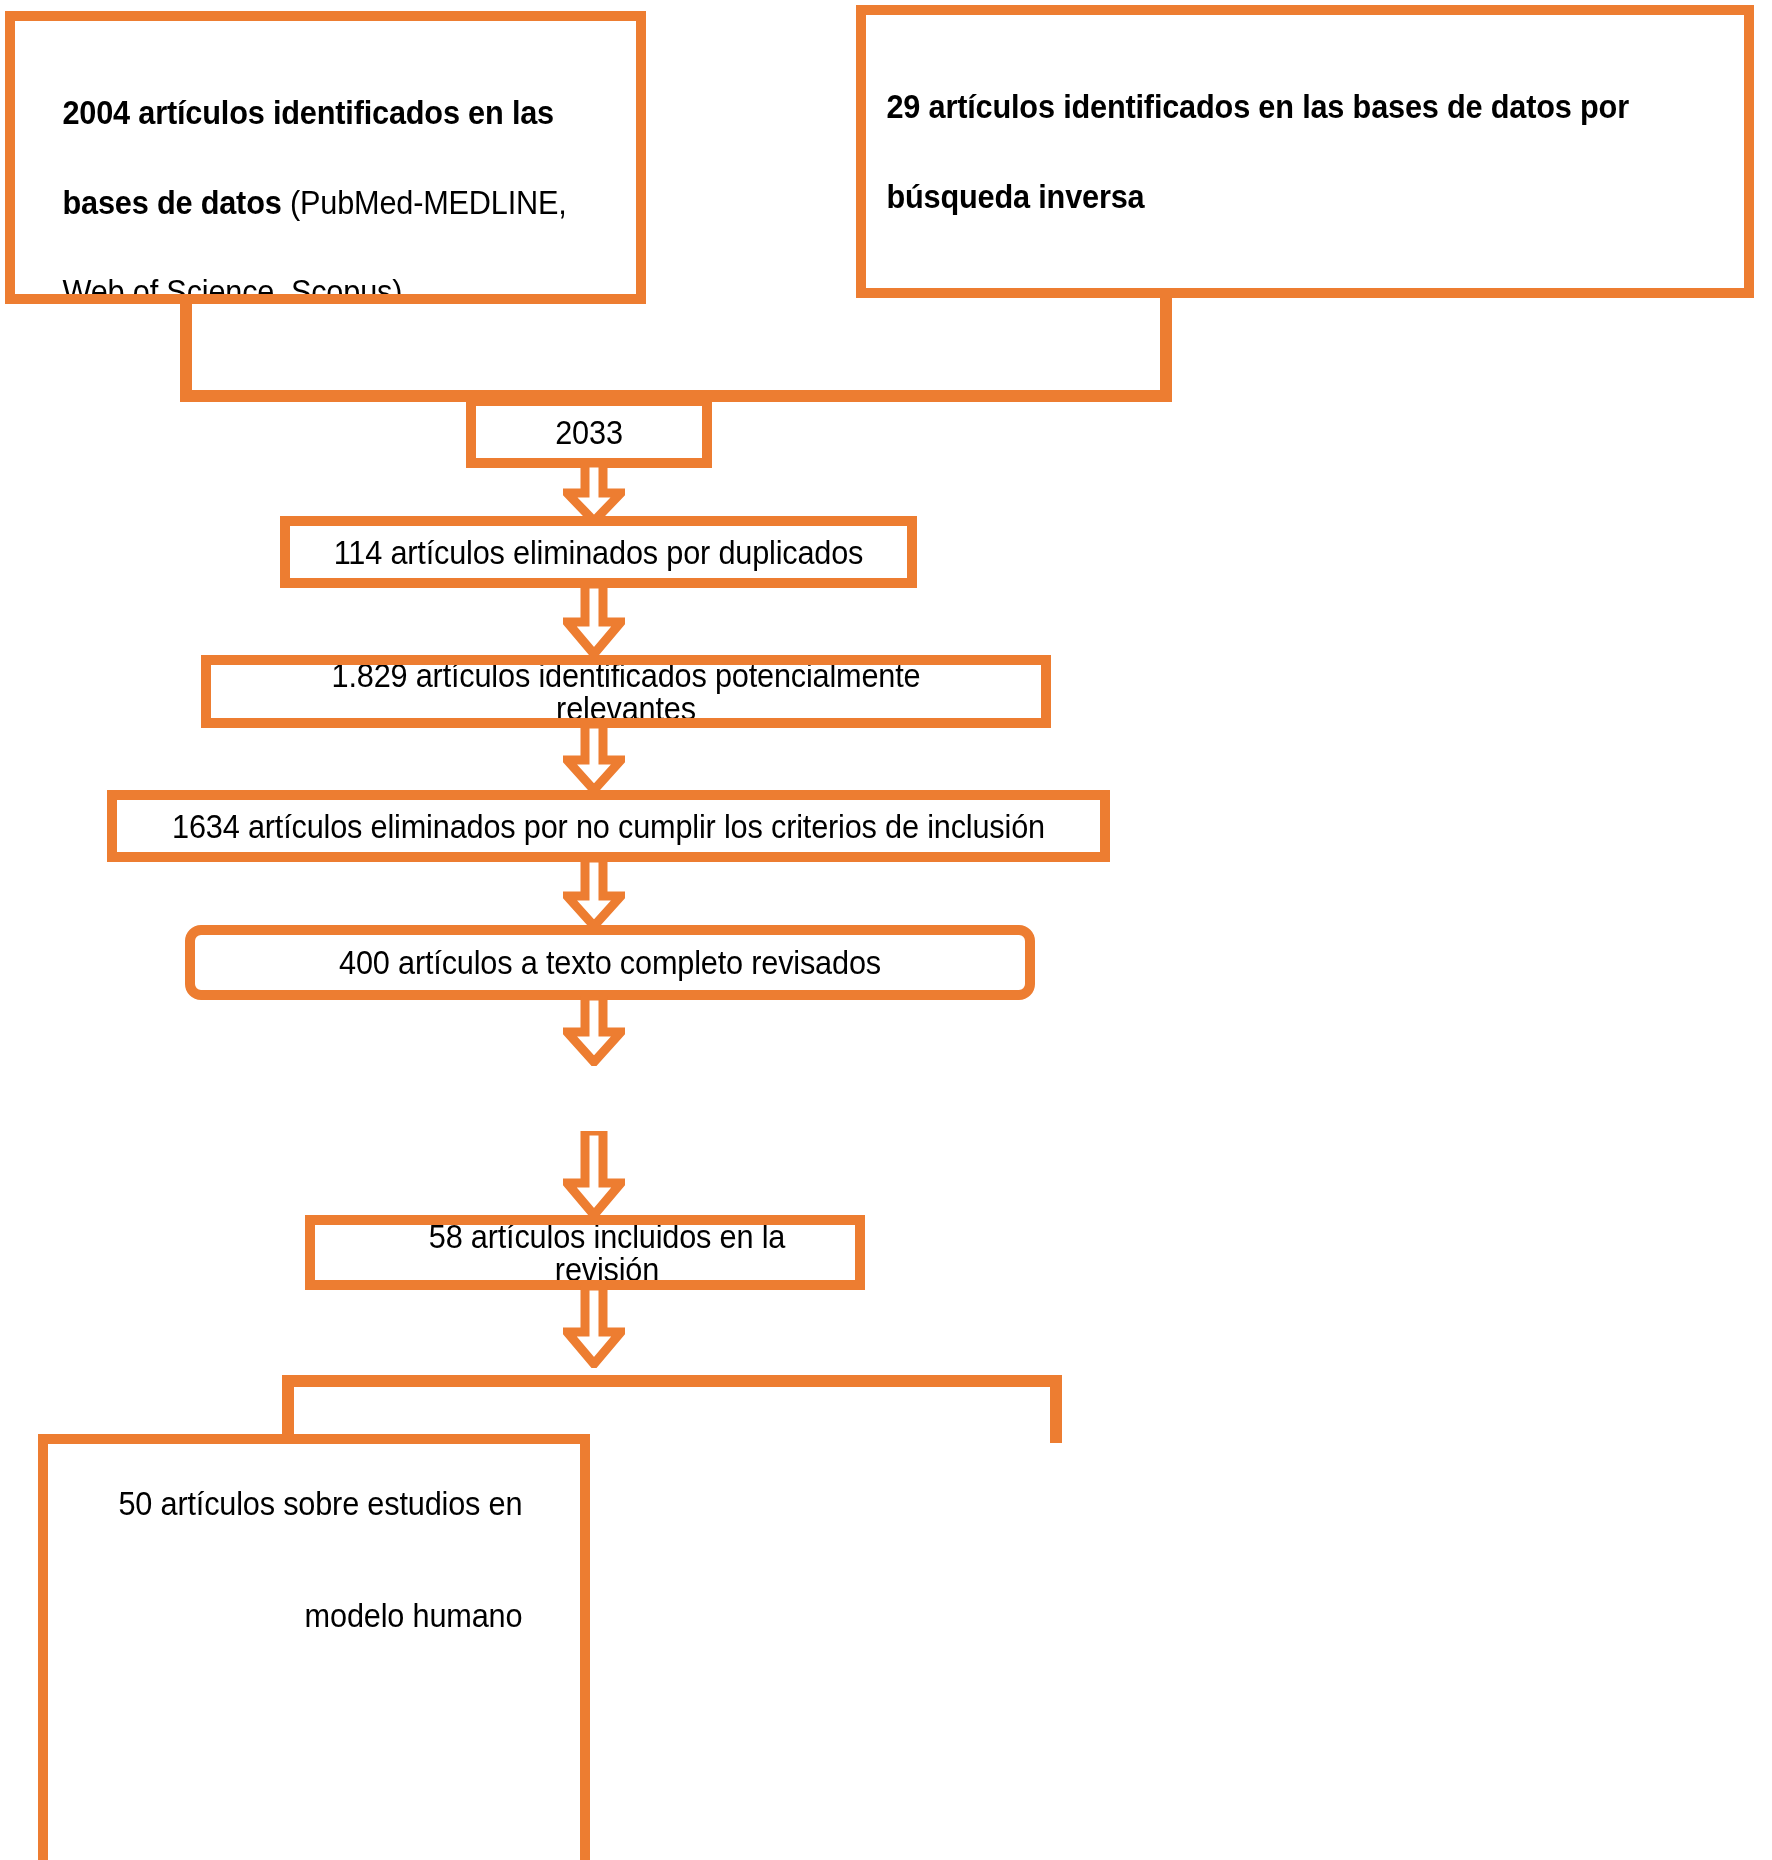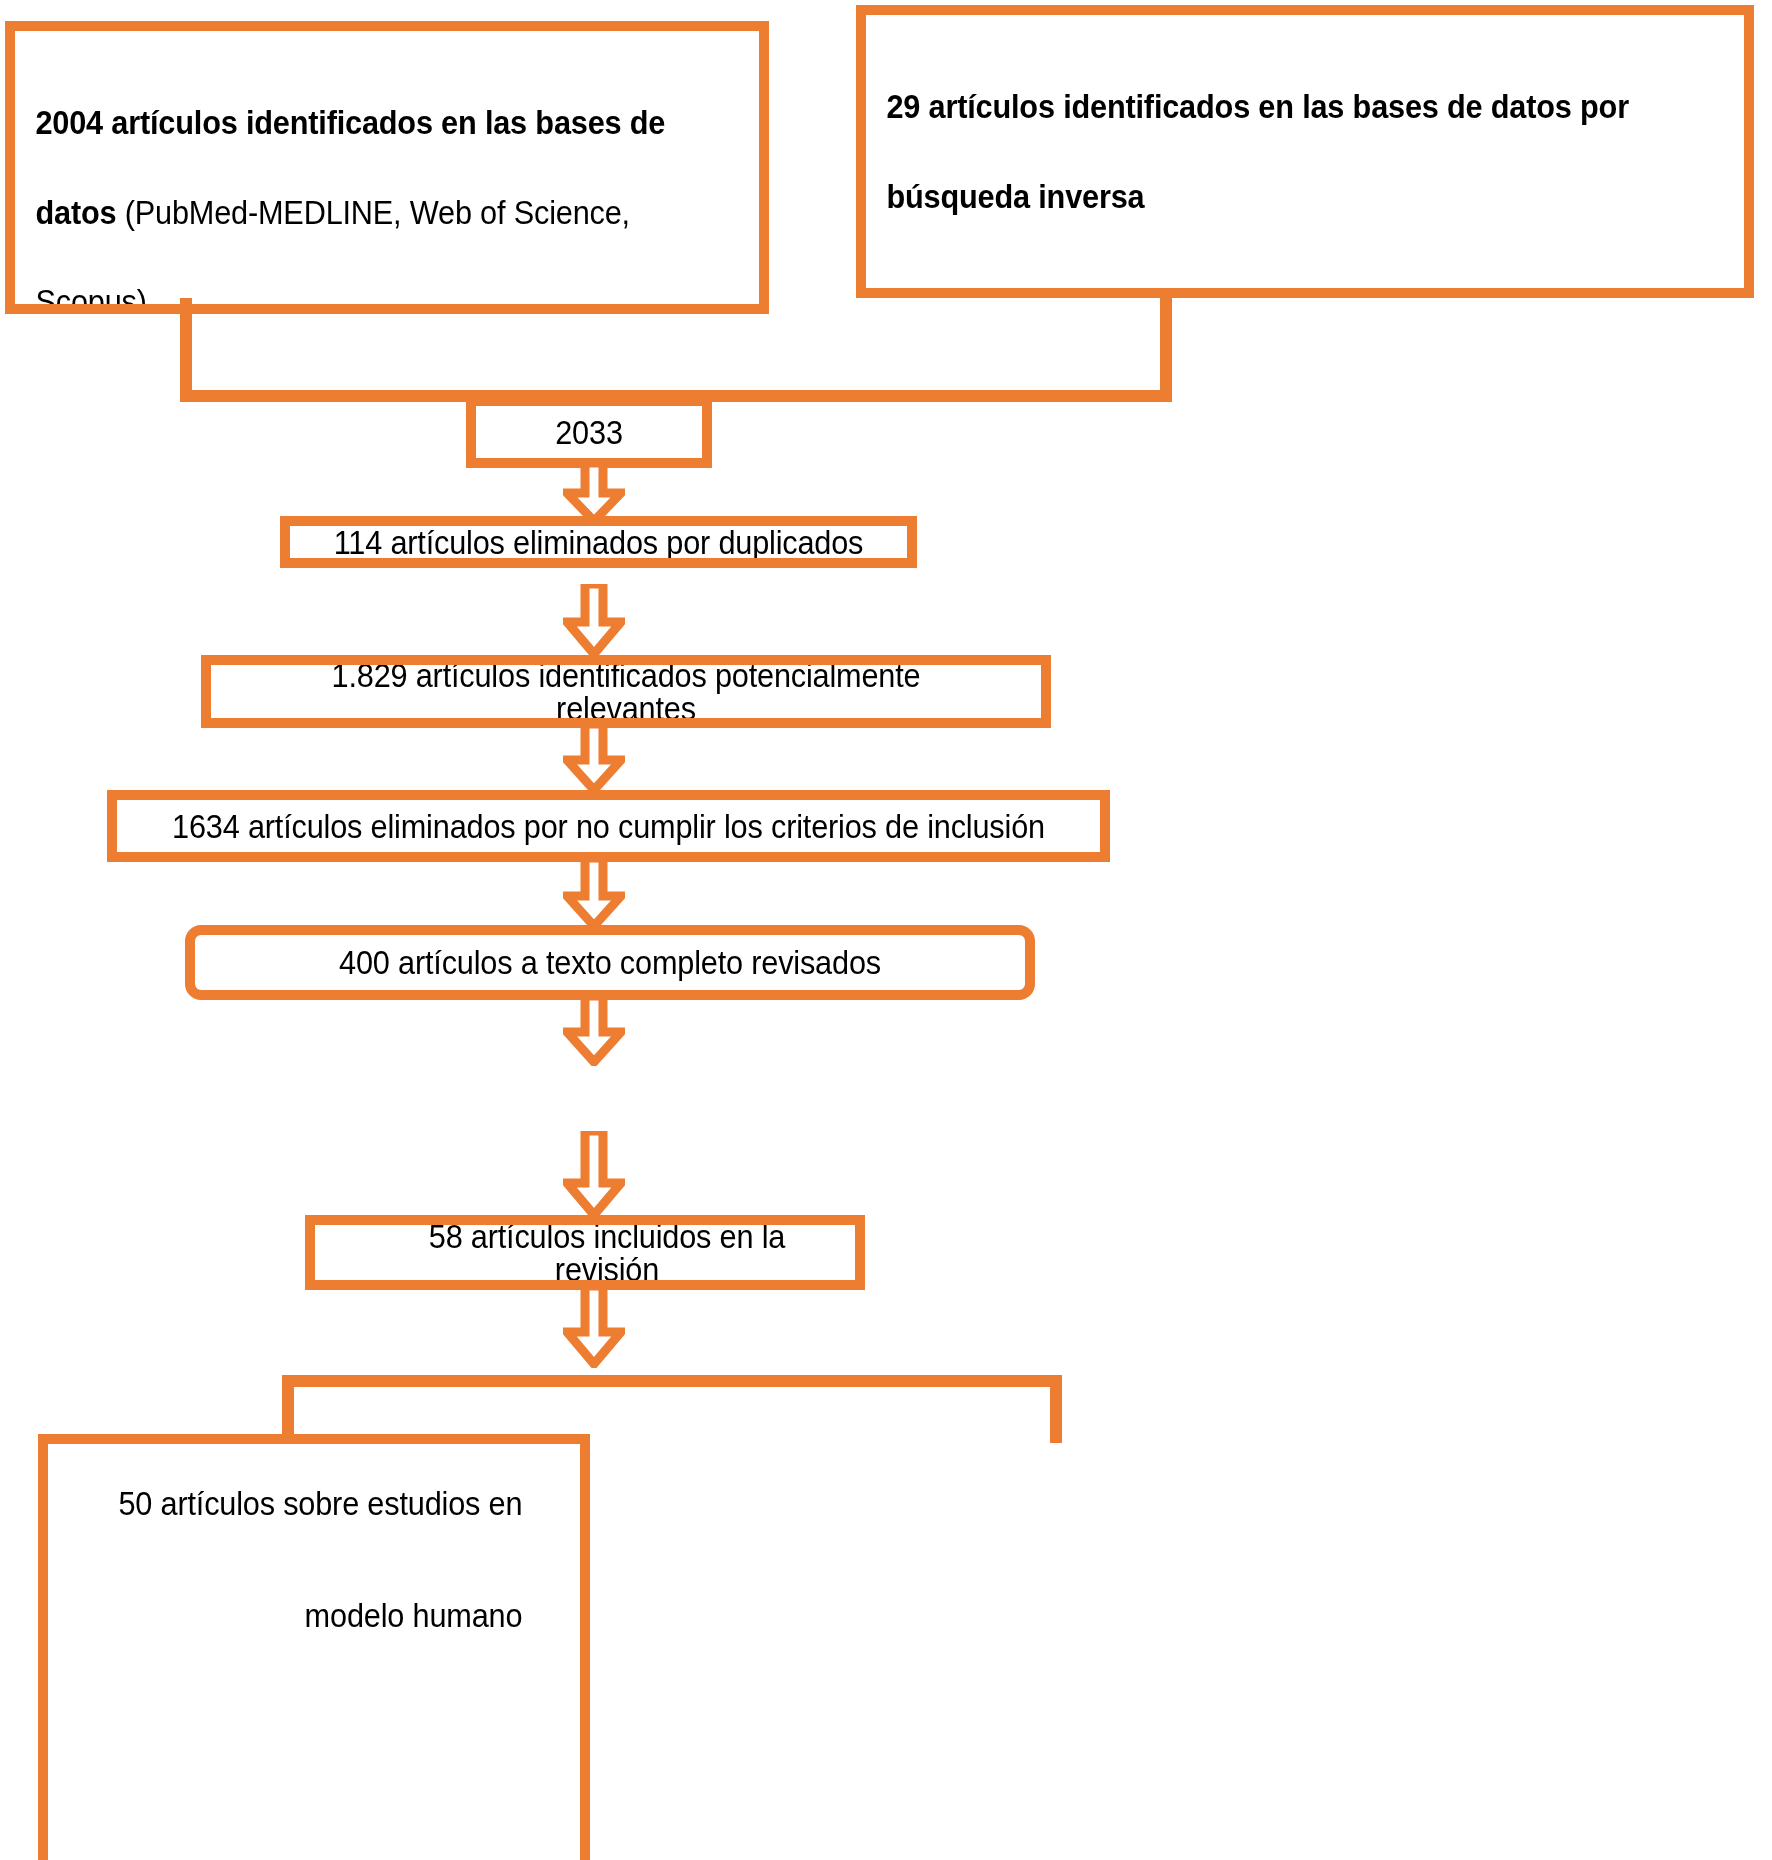--- a/index.html
+++ b/index.html
@@ -38,21 +38,21 @@
   .bar{position:absolute;background:#ED7D31;}
 
   .arrow{position:absolute;}
   .arrow svg{display:block;}
 </style>
 </head>
 <body>
 
 <div id="stage">
 
-  <div class="node bold" style="left:5px;top:21px;width:764px;height:293px;">
+  <div class="node bold" style="left:5px;top:11px;width:641px;height:293px;padding-left:27px;">
     <span class="txt tallline" style="line-height:2.72;">
       <b>2004 artículos identificados en las bases de datos</b><span> (PubMed-MEDLINE, Web of Science, Scopus)</span>
     </span>
   </div>
 
   <div class="node bold" style="left:856px;top:5px;width:898px;height:293px;">
     <span class="txt" style="line-height:2.72;font-weight:bold;">29 artículos identificados en las bases de datos por búsqueda inversa</span>
   </div>
 
   <div class="bar" style="left:180px;top:298px;width:12px;height:104px;"></div>
@@ -68,21 +68,21 @@
   <div class="node center" style="left:466px;top:396px;width:246px;height:72px;">
     <span class="txt" style="text-align:center;transform:scaleX(0.93);transform-origin:center center;">2033</span>
   </div>
 
   <div class="arrow" style="left:563px;top:463px;width:62px;height:62px;">
     <svg width="62" height="62" viewBox="0 0 62 62">
       <polygon points="22,0 40,0 40,30 58,30 31,58 4,30 22,30" fill="#ffffff" stroke="#ED7D31" stroke-width="9" stroke-linejoin="miter"></polygon>
     </svg>
   </div>
 
-  <div class="node center" style="left:280px;top:516px;width:637px;height:52px;">
+  <div class="node center" style="left:280px;top:516px;width:637px;height:72px;">
     <span class="txt" style="text-align:center;transform:scaleX(0.93);transform-origin:center center;">114 artículos eliminados por duplicados</span>
   </div>
 
   <div class="arrow" style="left:563px;top:584px;width:62px;height:74px;">
     <svg width="62" height="74" viewBox="0 0 62 74">
       <polygon points="22,0 40,0 40,38 58,38 31,70 4,38 22,38" fill="#ffffff" stroke="#ED7D31" stroke-width="9" stroke-linejoin="miter"></polygon>
     </svg>
   </div>
 
   <div class="node center" style="left:185px;top:655px;width:850px;height:73px;margin-left:16px;">

